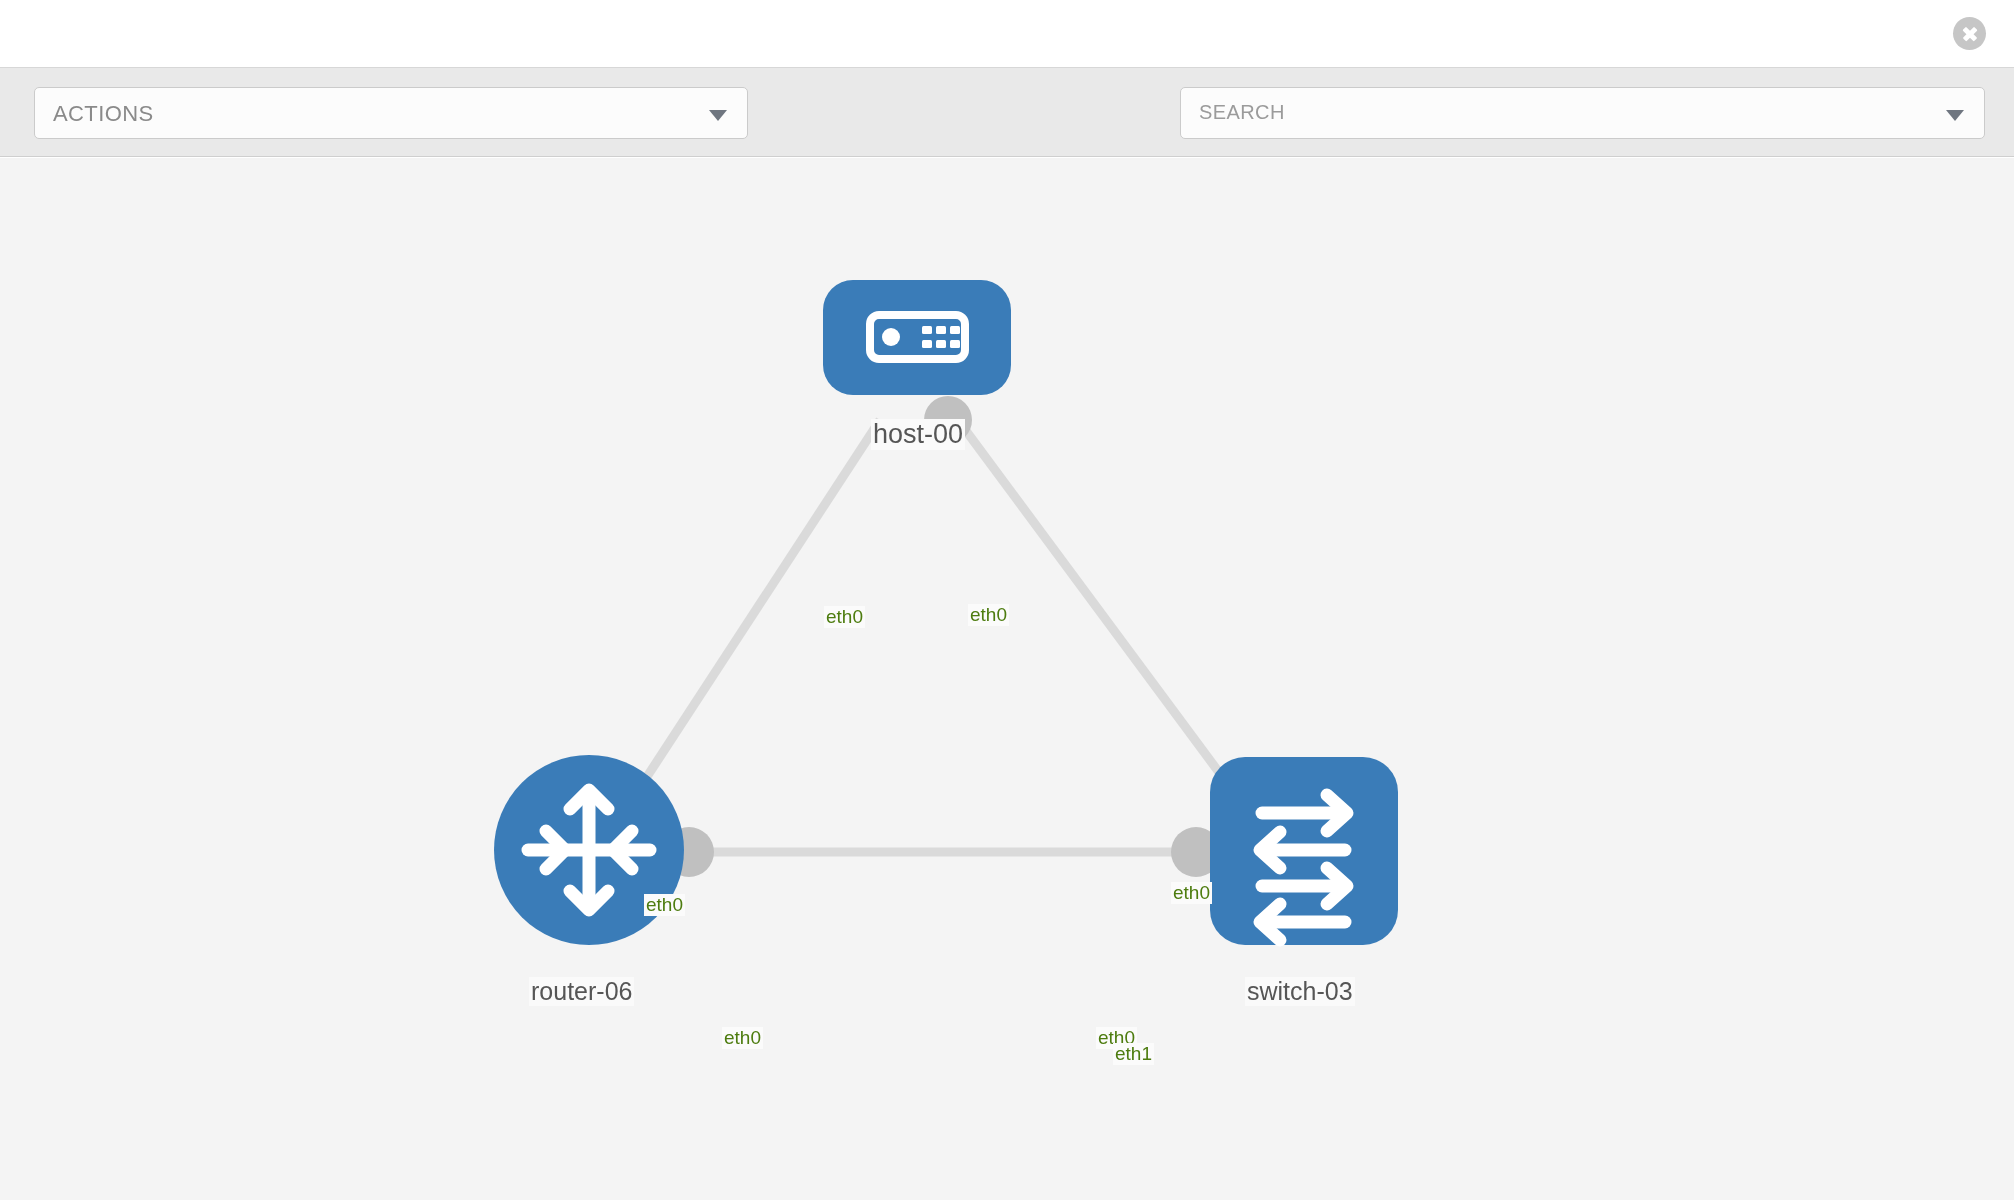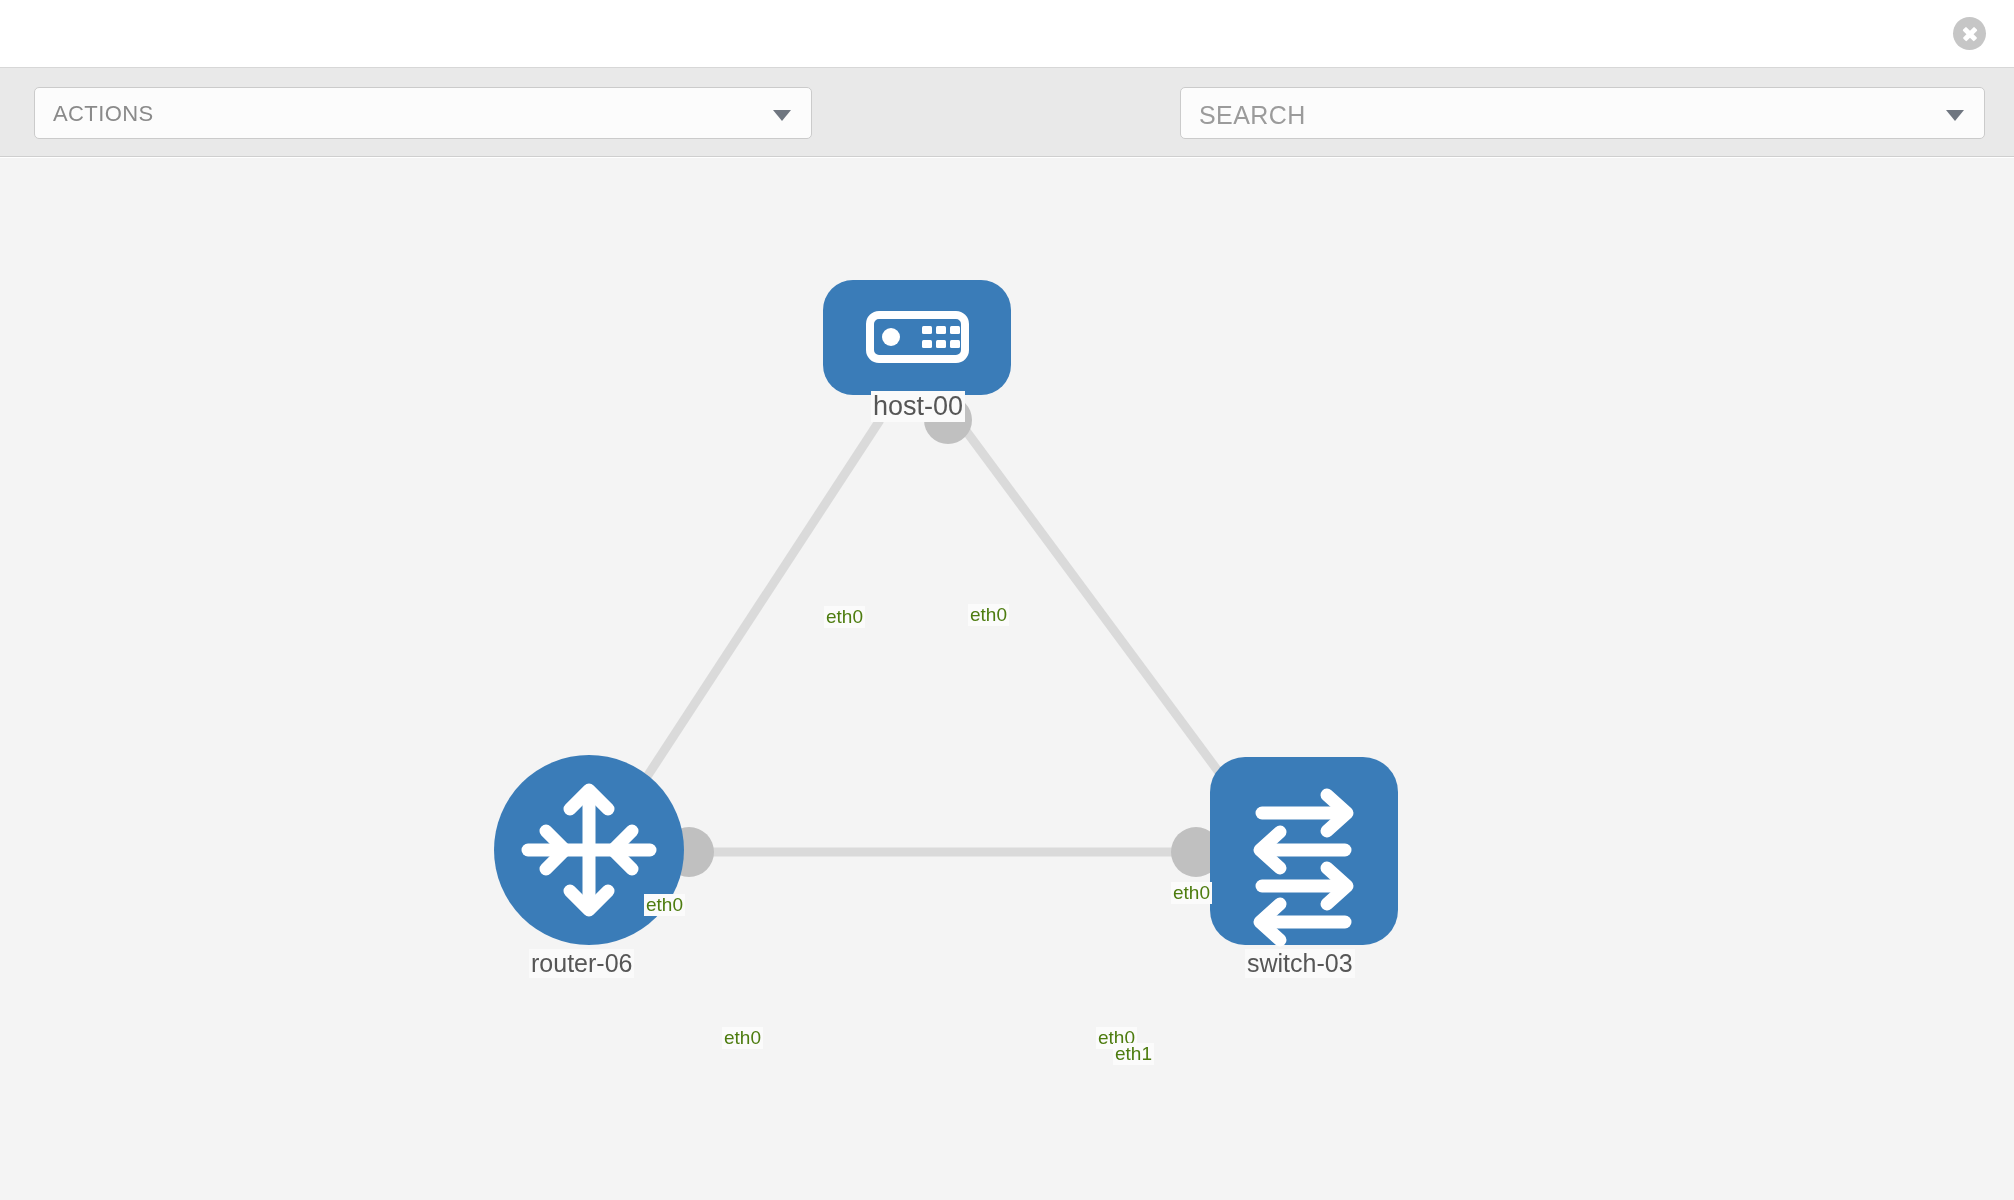--- a/index.html
+++ b/index.html
@@ -67,21 +67,21 @@
     top: 68px; left: 0;
     width: 2014px;
     height: 89px;
     background: #e9e9e9;
     border-bottom: 1px solid #cfcfcf;
   }
   .actions-select {
     position: absolute;
     left: 34px;
     top: 19px;
-    width: 778px;
+    width: 714px;
     height: 52px;
     background: #fcfcfc;
     border: 1px solid #cbcbcb;
     border-radius: 5px;
     cursor: pointer;
   }
   .actions-label {
     position: absolute;
     left: 18px;
     top: 13px;
@@ -118,21 +118,21 @@
     height: 52px;
     background: #fcfcfc;
     border: 1px solid #cbcbcb;
     border-radius: 5px;
     cursor: text;
   }
   .search-placeholder {
     position: absolute;
     left: 18px;
     top: 13px;
-    font-size: 25px;
+    font-size: 20px;
     color: #9b9b9b;
     letter-spacing: 0.4px;
   }
 
   
   .canvas {
     position: absolute;
     top: 158px; left: 0;
     width: 2014px;
     height: 1042px;
@@ -148,20 +148,21 @@
 
   .node-group { cursor: pointer; }
 
   .node-label {
     position: absolute;
     font-size: 25px;
     color: #565656;
     background: #fafafa;
     white-space: nowrap;
     padding: 0 2px;
+    margin-top: 28px;
   }
   .iface-label {
     position: absolute;
     font-size: 19px;
     color: #4d7c0f;
     background: #fbfbfb;
     white-space: nowrap;
     padding: 0 2px;
   }
 </style>

